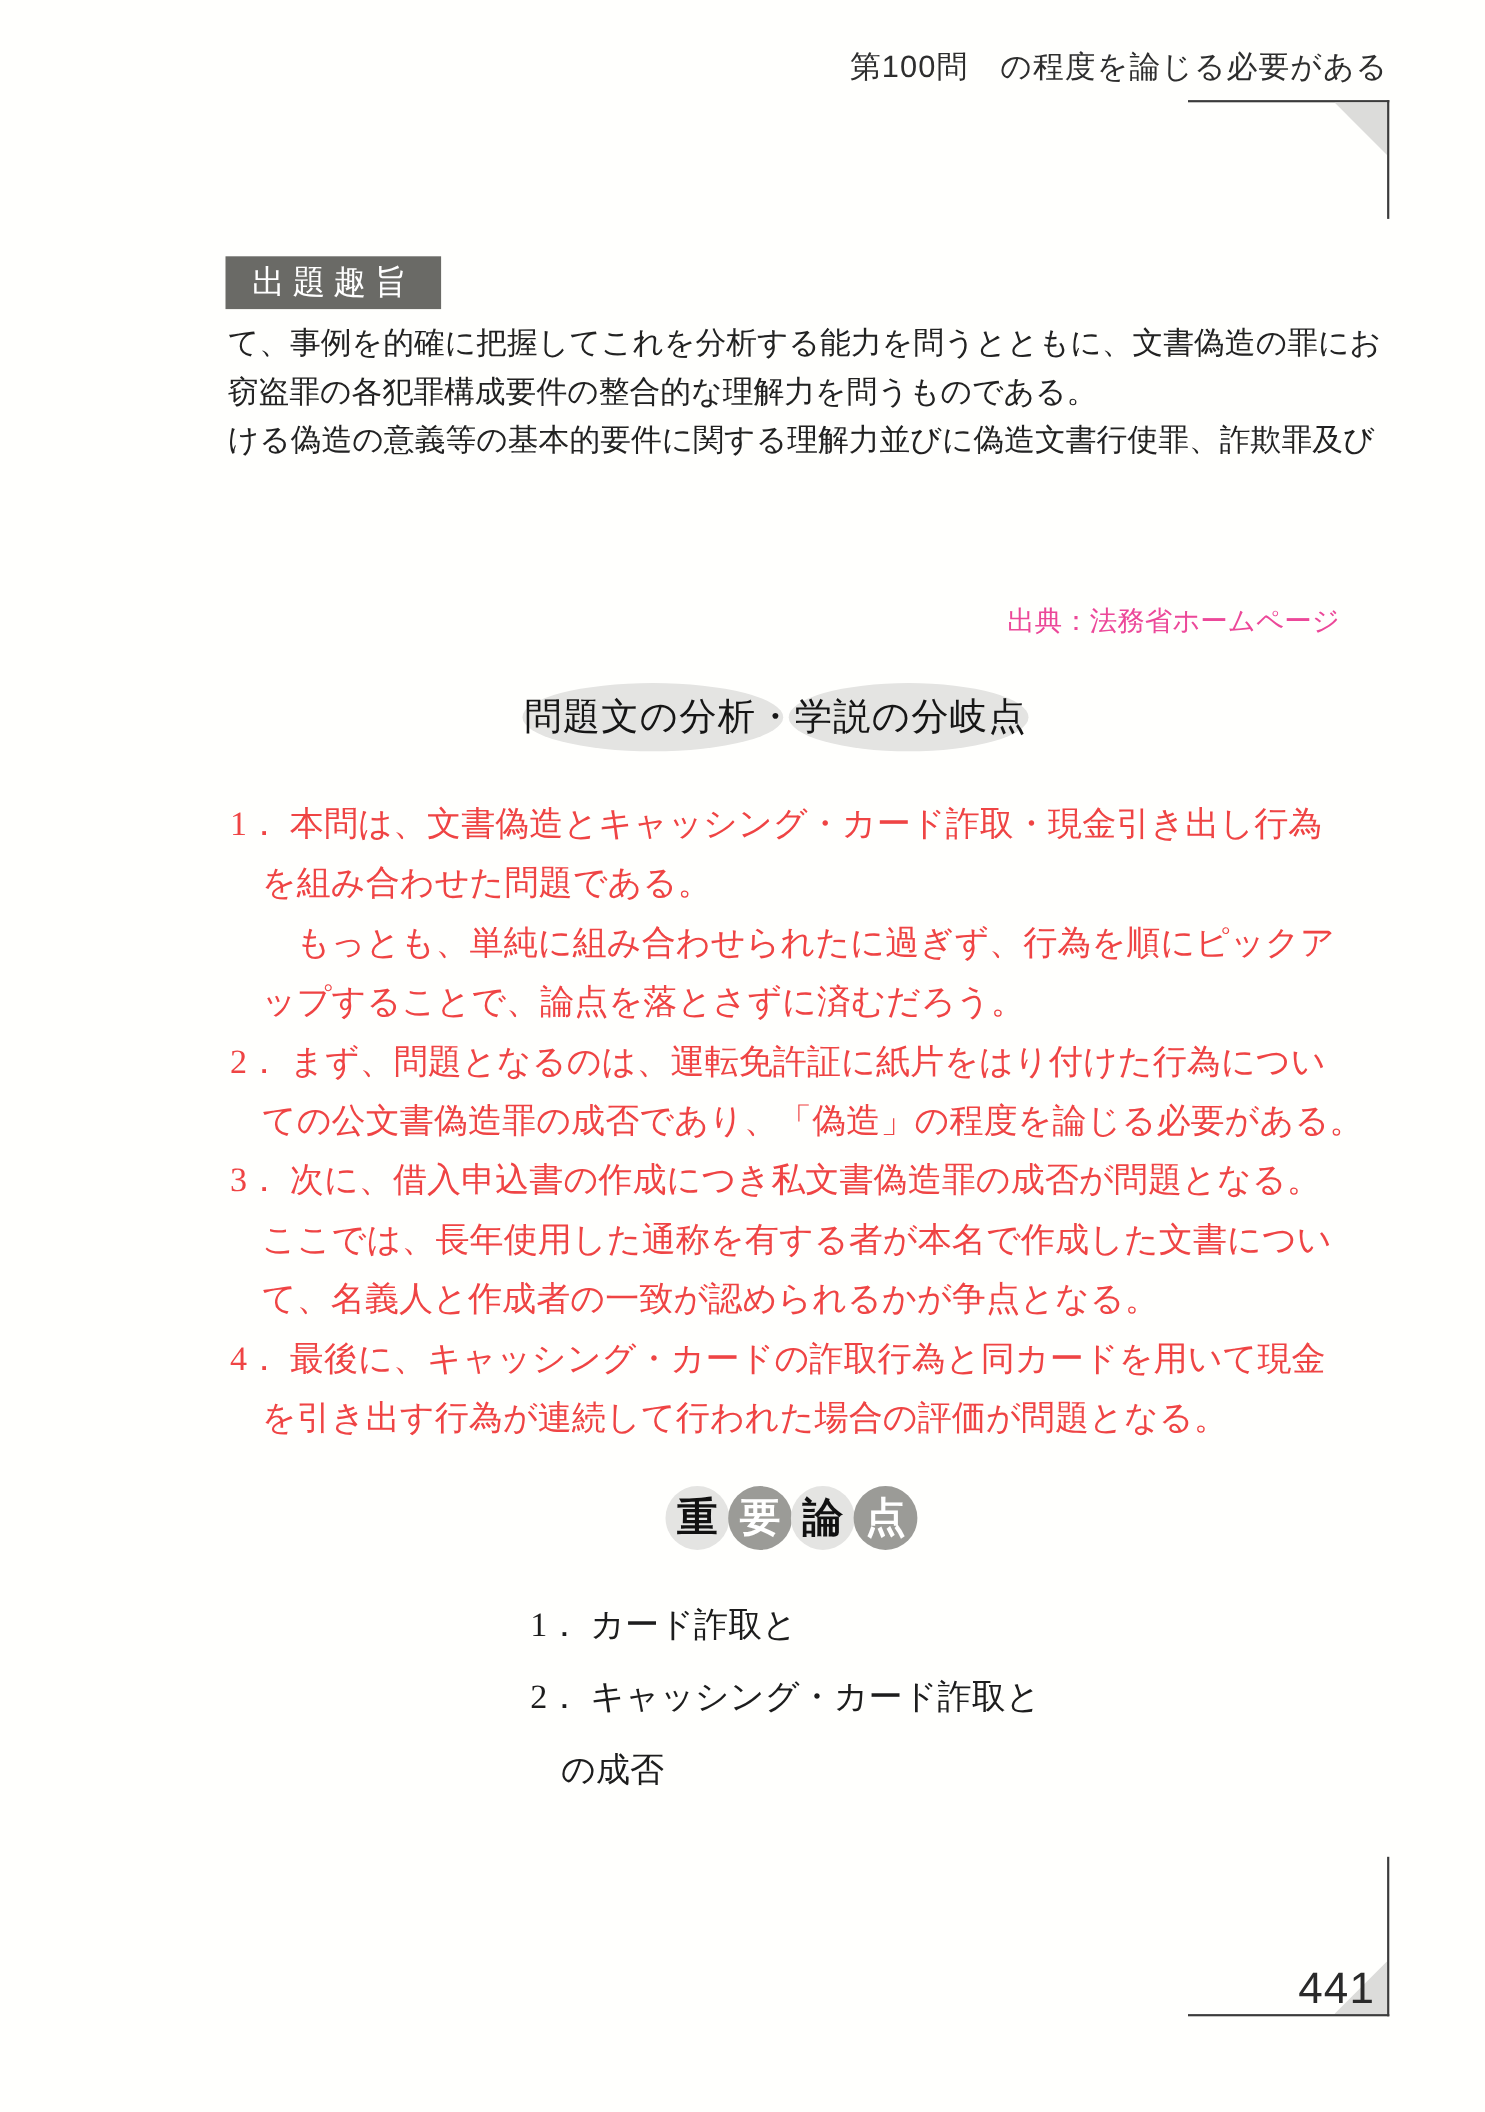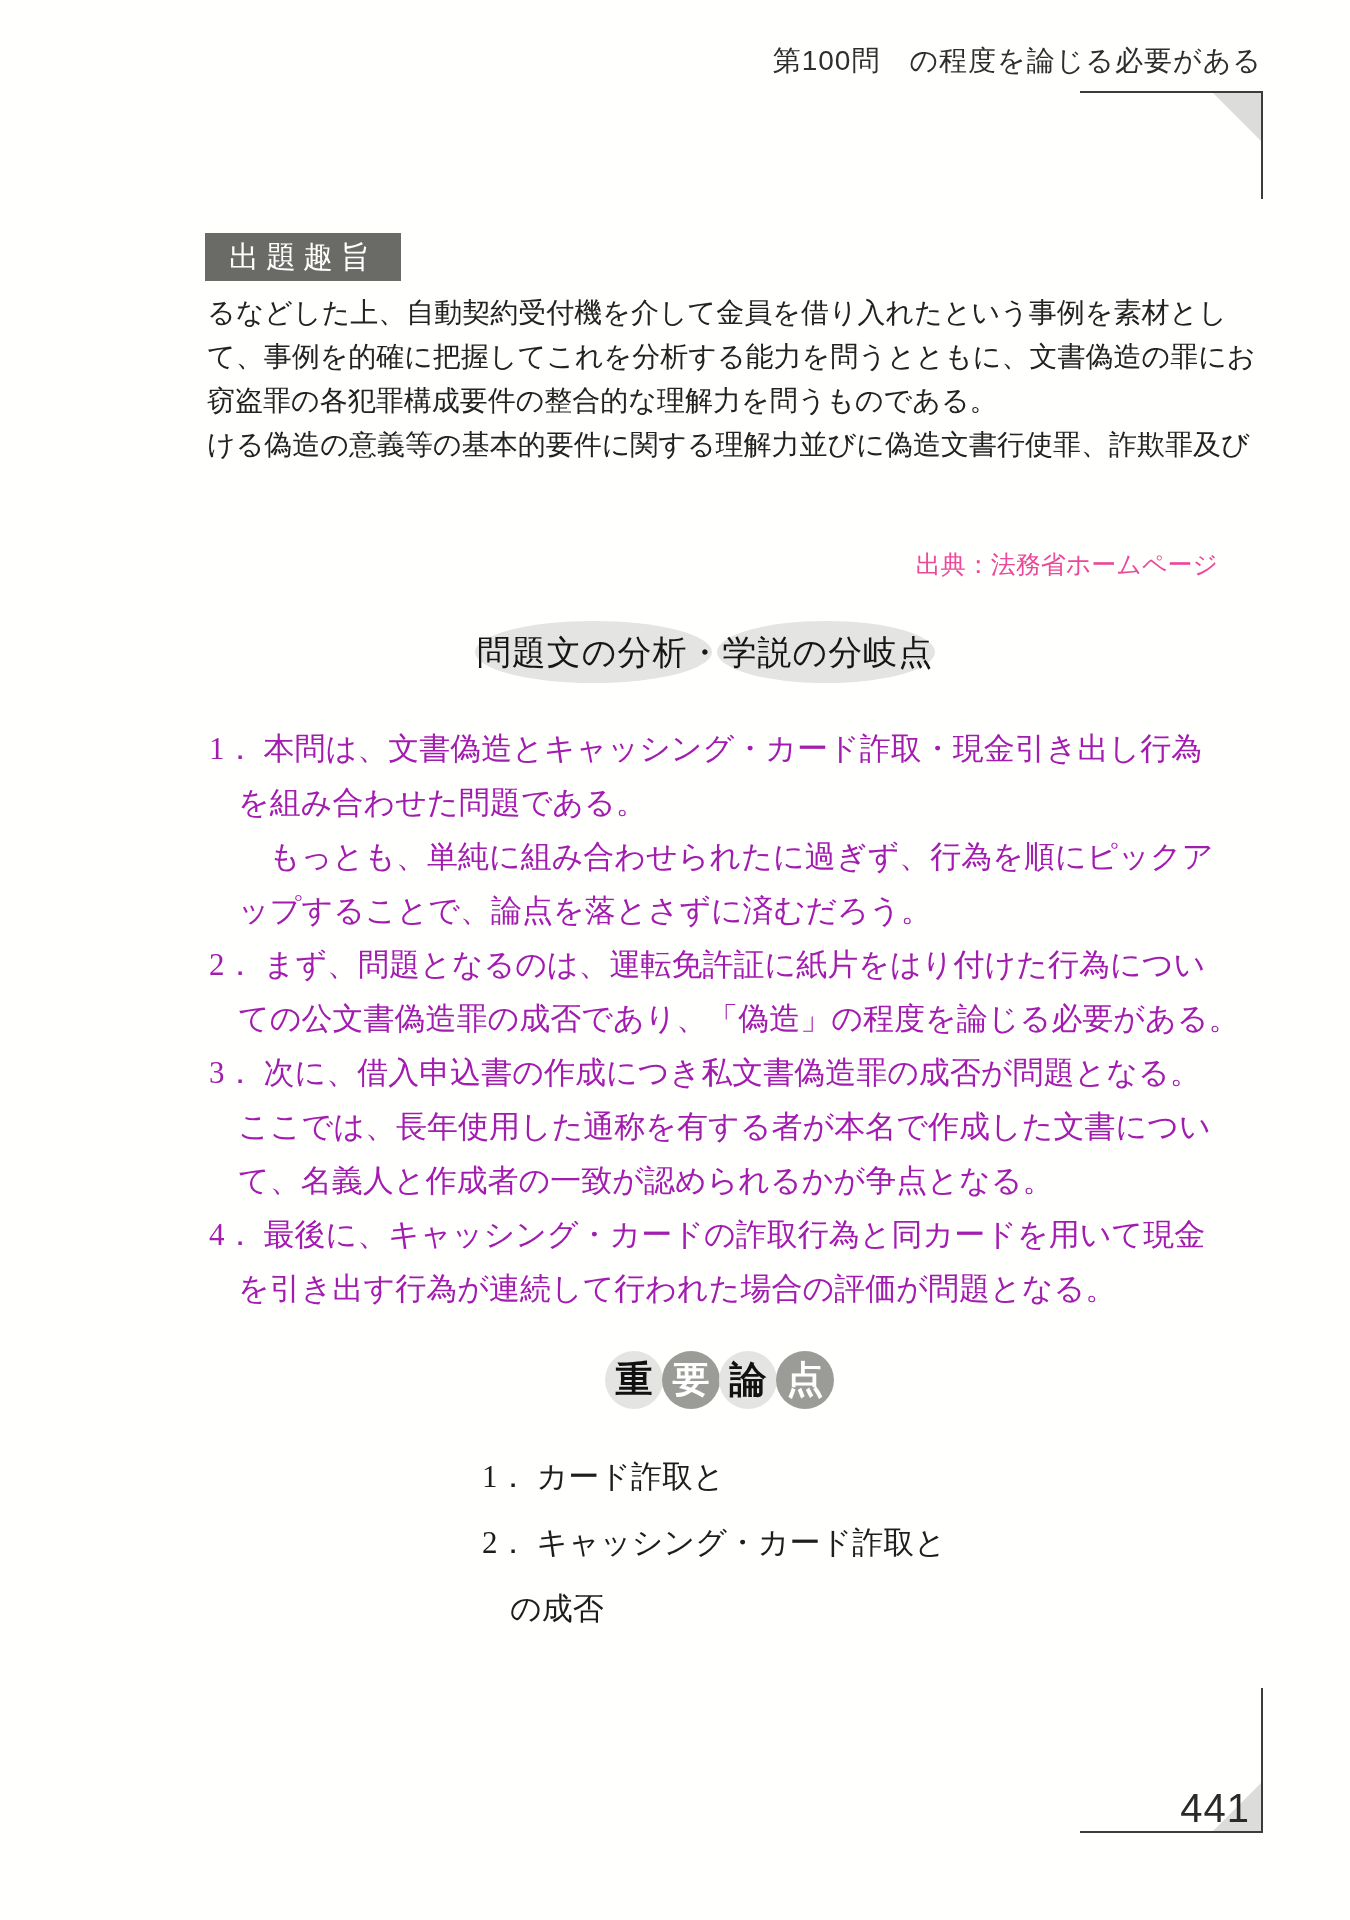--- a/index.html
+++ b/index.html
@@ -46,21 +46,21 @@
   .ellipse{position:absolute;background:#e4e4e2;border-radius:50%;}
   .ellipse.e1{left:10px;top:1px;width:237px;height:62px;}
   .ellipse.e2{left:252px;top:1px;width:218px;height:62px;}
   .analysis-heading-text{
     position:absolute;left:0;top:0;width:100%;height:64px;line-height:64px;
     text-align:center;
     font-family:"Liberation Sans","DejaVu Sans",sans-serif;
     font-weight:normal;font-size:34px;letter-spacing:1px;color:#161616;white-space:nowrap;
   }
   
-  .analysis-list{position:absolute;left:209px;top:722px;font-size:31px;color:#a21caf;}
+  .analysis-list{position:absolute;left:209px;top:722px;font-size:31px;color:#ef4444;}
   .a-line{height:54px;line-height:54px;white-space:nowrap;}
   .a-line.cont{margin-left:29px;}
   .a-num{margin-right:8px;}
   
   .keypoints-heading{position:absolute;left:605px;top:1351px;height:58px;white-space:nowrap;}
   .kp-circle{
     display:inline-block;width:58px;height:58px;border-radius:50%;
     margin-right:-1px;text-align:center;line-height:58px;
     font-family:"Liberation Sans","DejaVu Sans",sans-serif;
     font-weight:bold;font-size:37px;vertical-align:top;
@@ -86,21 +86,20 @@
 
   <div class="header-title">第100問　の程度を論じる必要がある</div>
   <div class="rule rule-top-h"></div>
   <div class="rule rule-top-v"></div>
   <div class="corner-tri tri-top"></div>
 
   <div class="intent-box">
     <span>出題趣旨</span>
   </div>
   <div class="intent-body">
-    <div class="intent-line">るなどした上、自動契約受付機を介して金員を借り入れたという事例を素材とし</div>
     <div class="intent-line">て、事例を的確に把握してこれを分析する能力を問うとともに、文書偽造の罪にお</div>
     <div class="intent-line">窃盗罪の各犯罪構成要件の整合的な理解力を問うものである。</div>
     <div class="intent-line">ける偽造の意義等の基本的要件に関する理解力並びに偽造文書行使罪、詐欺罪及び</div>
   </div>
   <div class="intent-source">出典：法務省ホームページ</div>
 
   <div class="analysis-heading">
     <span class="ellipse e1"></span>
     <span class="ellipse e2"></span>
     <span class="analysis-heading-text">問題文の分析・学説の分岐点</span>

